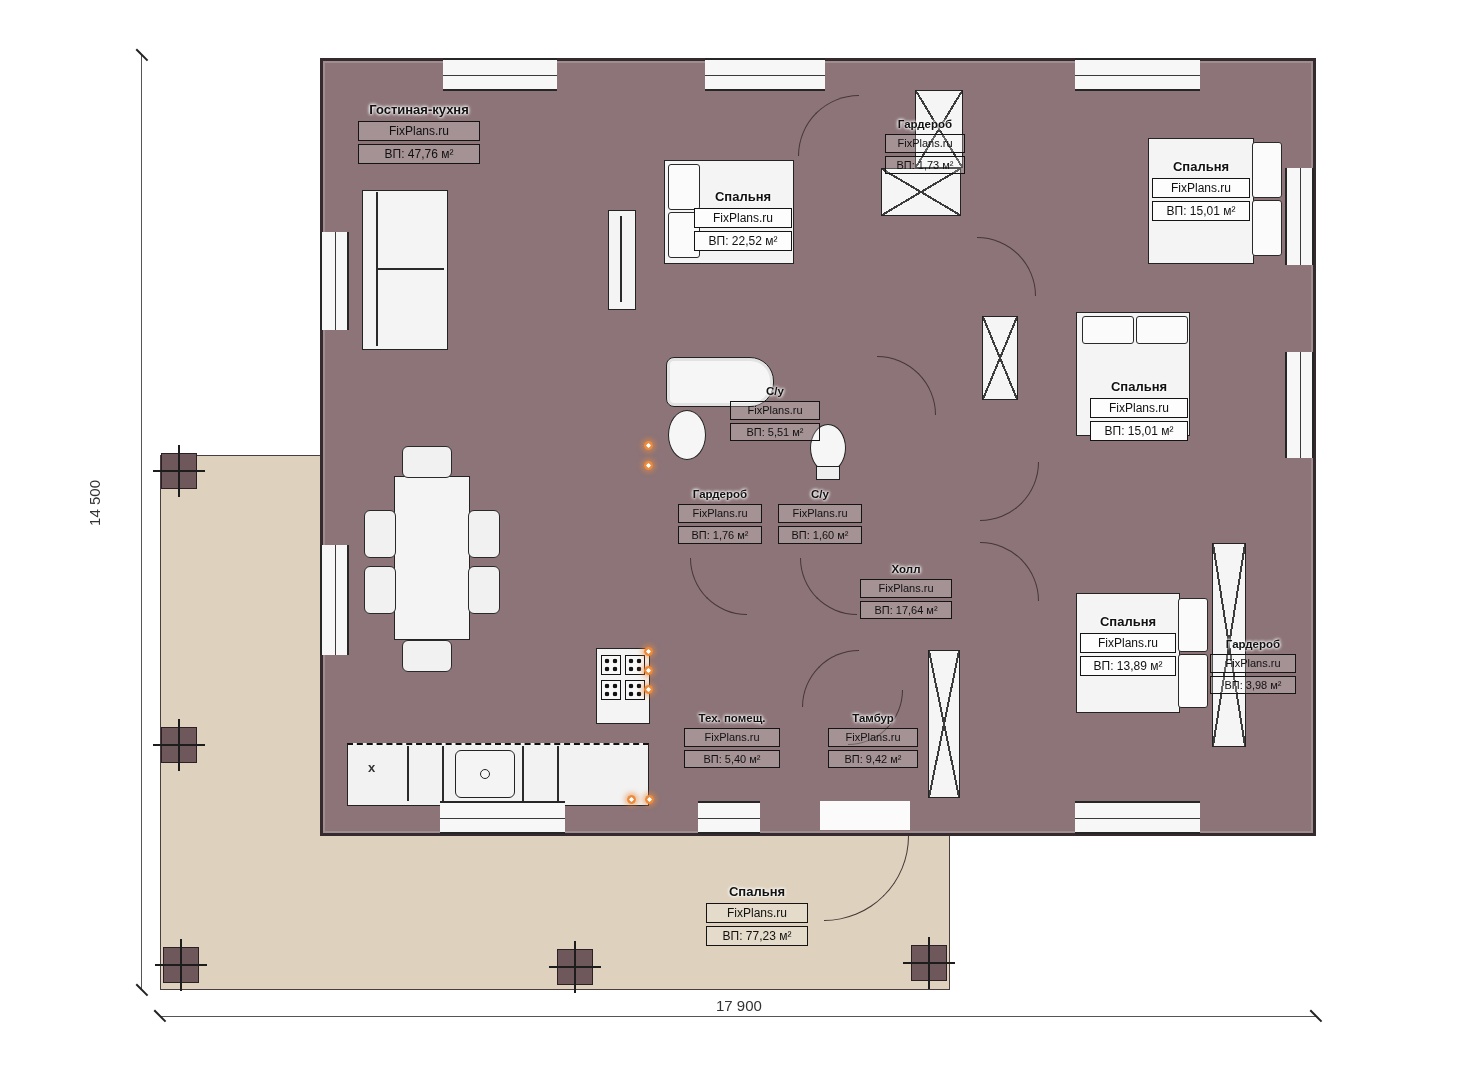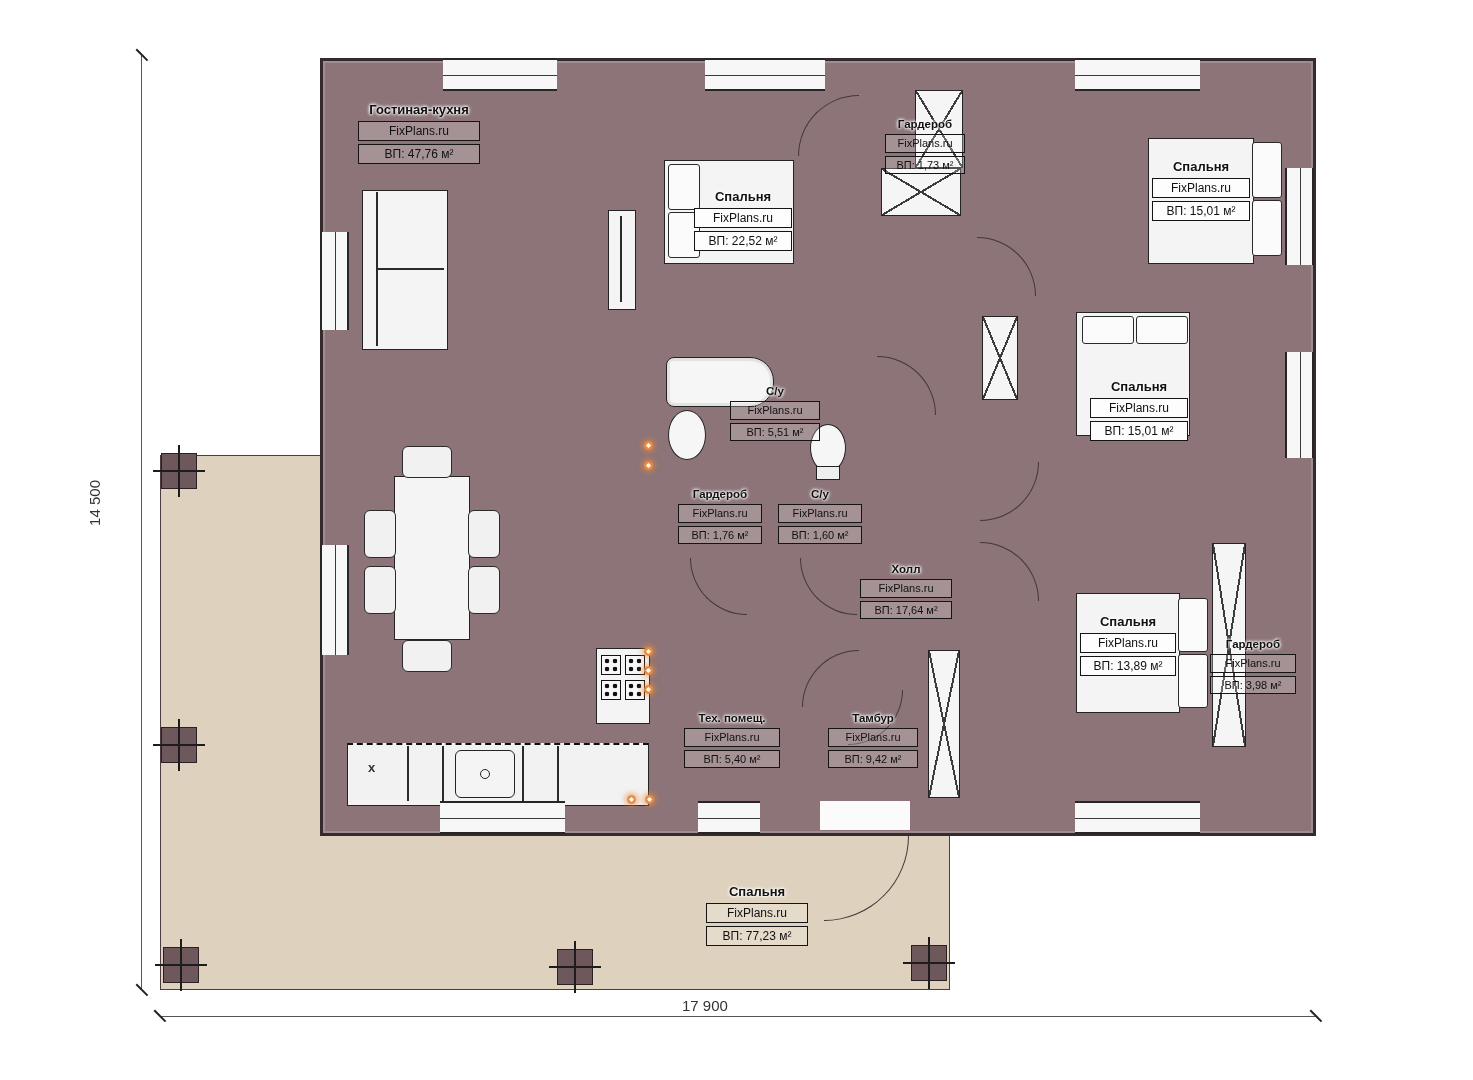--- a/index.html
+++ b/index.html
@@ -103,21 +103,21 @@
 <div class="canvas">
 
   <div class="dimline" style="left:141px;top:55px;width:1.2px;height:935px;"></div>
   <div class="tick" style="left:134px;top:54px;"></div>
   <div class="tick" style="left:134px;top:989px;"></div>
   <div class="dimtext vert" style="left:86px;top:480px;">14 500</div>
 
   <div class="dimline" style="left:160px;top:1016px;width:1156px;height:1.2px;"></div>
   <div class="tick" style="left:152px;top:1015px;"></div>
   <div class="tick" style="left:1308px;top:1015px;"></div>
-  <div class="dimtext" style="left:682px;top:997px;">17 900</div>
+  <div class="dimtext" style="left:716px;top:997px;">17 900</div>
 
   <div class="abs porch" style="left:160px;top:455px;width:788px;height:533px;"></div>
 
   <div class="abs pcol" style="left:161px;top:453px;width:34px;height:34px;"></div>
   <div class="abs pcol" style="left:161px;top:727px;width:34px;height:34px;"></div>
   <div class="abs pcol" style="left:163px;top:947px;width:34px;height:34px;"></div>
   <div class="abs pcol" style="left:557px;top:949px;width:34px;height:34px;"></div>
   <div class="abs pcol" style="left:911px;top:945px;width:34px;height:34px;"></div>
 
   <div class="abs building" style="left:320px;top:58px;width:990px;height:772px;"></div>

